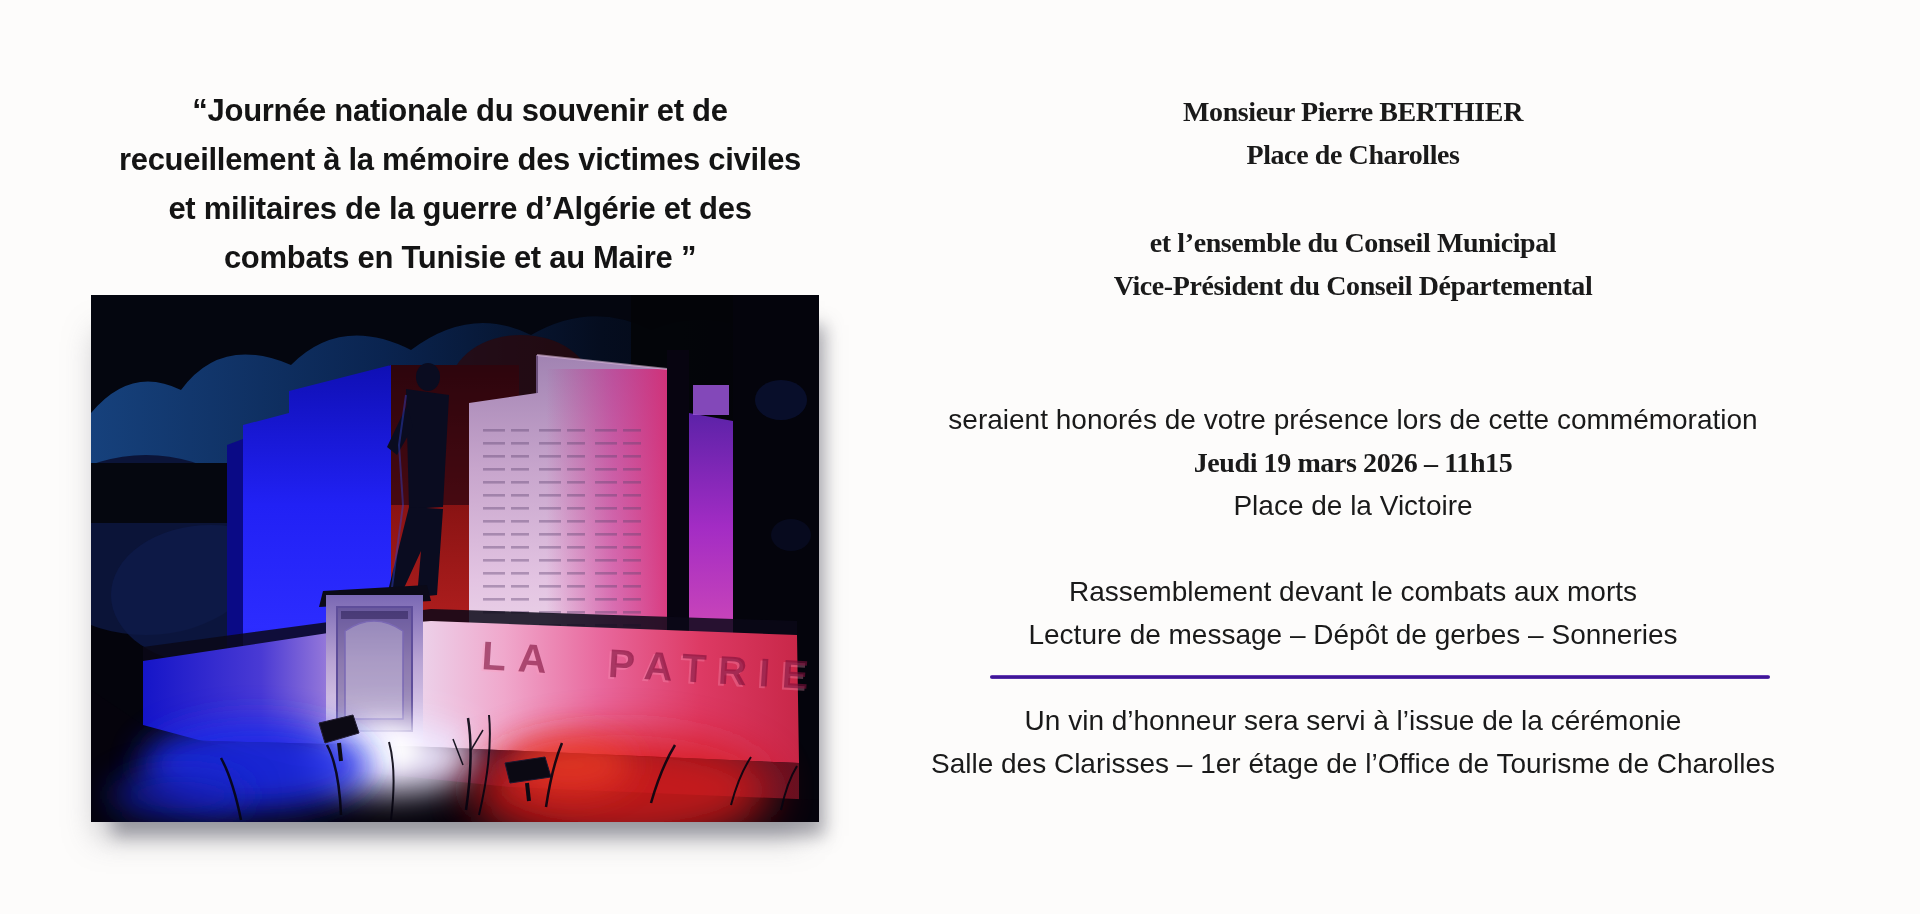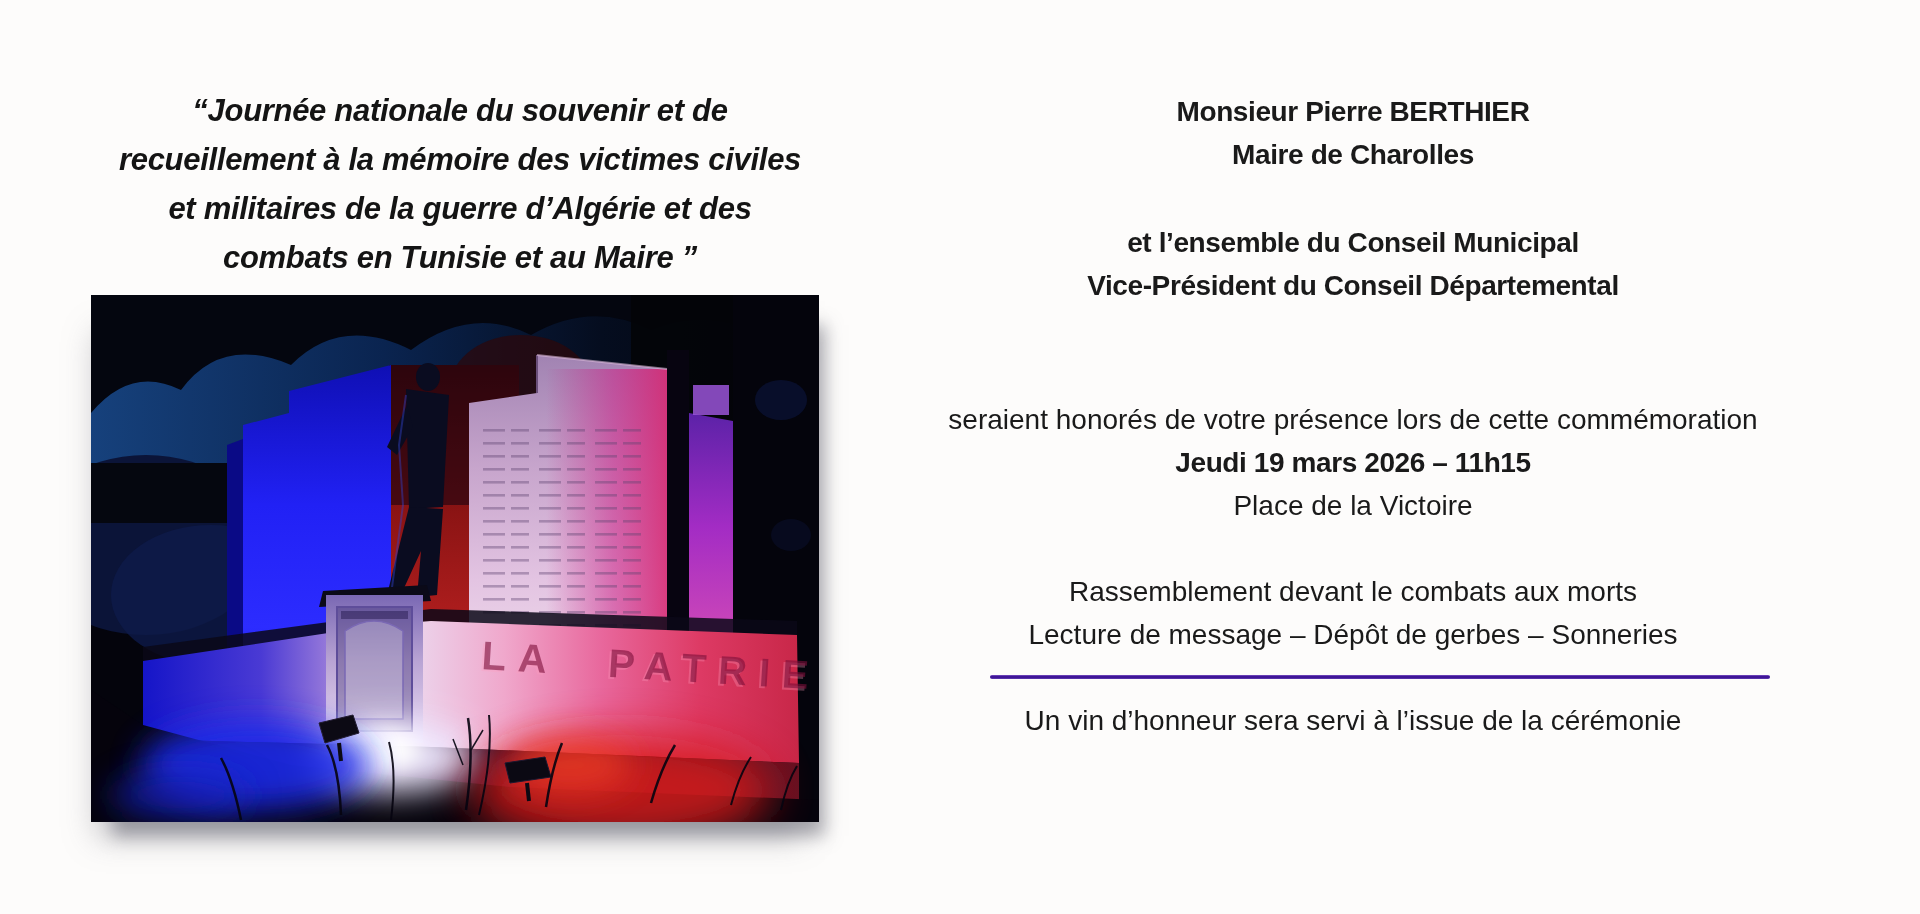--- a/index.html
+++ b/index.html
@@ -4,37 +4,37 @@
 <style>
   html,body{margin:0;padding:0;}
   .page{
     position:relative;width:1920px;height:914px;overflow:hidden;
     background:#fdfcfb;color:#191919;
     font-family:"Liberation Sans",sans-serif;
   }
   
   .title-block{
     position:absolute;left:62px;top:86px;width:796px;
-    text-align:center;font-weight:bold;font-style:italic;
+    text-align:center;font-weight:bold;
     font-size:31px;line-height:49px;color:#141414;letter-spacing:-0.3px;
   }
   
   .photo{
     position:absolute;left:91px;top:295px;width:728px;height:527px;
     box-shadow:14px 22px 16px -8px rgba(95,95,108,0.50),
                -6px 26px 30px -10px rgba(120,120,132,0.38);
     background:#04040c;
   }
   .photo svg{display:block;width:100%;height:100%;}
   
   .col-right{
     position:absolute;left:853px;top:90px;width:1000px;
     text-align:center;font-size:28px;line-height:43px;color:#1a1a1a;
   }
-  .col-right .b{font-weight:bold;letter-spacing:-0.4px;}
+  .col-right .b{font-weight:bold;letter-spacing:-0.4px;font-family:Liberation Serif, serif;}
   .gap-council{margin-top:45px;}
   .gap-invite{margin-top:91px;text-align:center;}
   .gap-prog{margin-top:43px;}
   .divider{
     width:780px;height:4px;margin:19px 0 20px 137px;border-radius:2px;
     background:linear-gradient(180deg,#7d55c6 0%,#3f1697 35%,#3f1697 72%,#6a45b8 100%);
   }
 </style>
 </head>
 <body>
@@ -195,29 +195,30 @@
         <path d="M455,512 q6,-40 16,-64" stroke-width="2.5"></path>
         <path d="M560,508 q10,-35 24,-58" stroke-width="2.5"></path>
         <path d="M640,510 q8,-30 20,-48" stroke-width="2"></path>
         <path d="M690,515 q6,-28 16,-44" stroke-width="2"></path>
       </g>
     </svg>
   </div>
 
   <div class="col-right">
     <div class="b">Monsieur Pierre BERTHIER</div>
-    <div class="b">Maire de Charolles</div>
+    <div class="b">Place de Charolles</div>
     <div class="b gap-council">et l’ensemble du Conseil Municipal</div>
     <div class="b">Vice-Président du Conseil Départemental</div>
 
     <div class="gap-invite">seraient honorés de votre présence lors de cette commémoration</div>
     <div class="b">Jeudi 19 mars 2026 – 11h15</div>
     <div>Place de la Victoire</div>
 
     <div class="gap-prog">Rassemblement devant le combats aux morts</div>
     <div>Lecture de message – Dépôt de gerbes – Sonneries</div>
 
     <div class="divider"></div>
 
     <div>Un vin d’honneur sera servi à l’issue de la cérémonie</div>
+    <div>Salle des Clarisses – 1er étage de l’Office de Tourisme de Charolles</div>
   </div>
 
 </div>
 
 </body></html>

